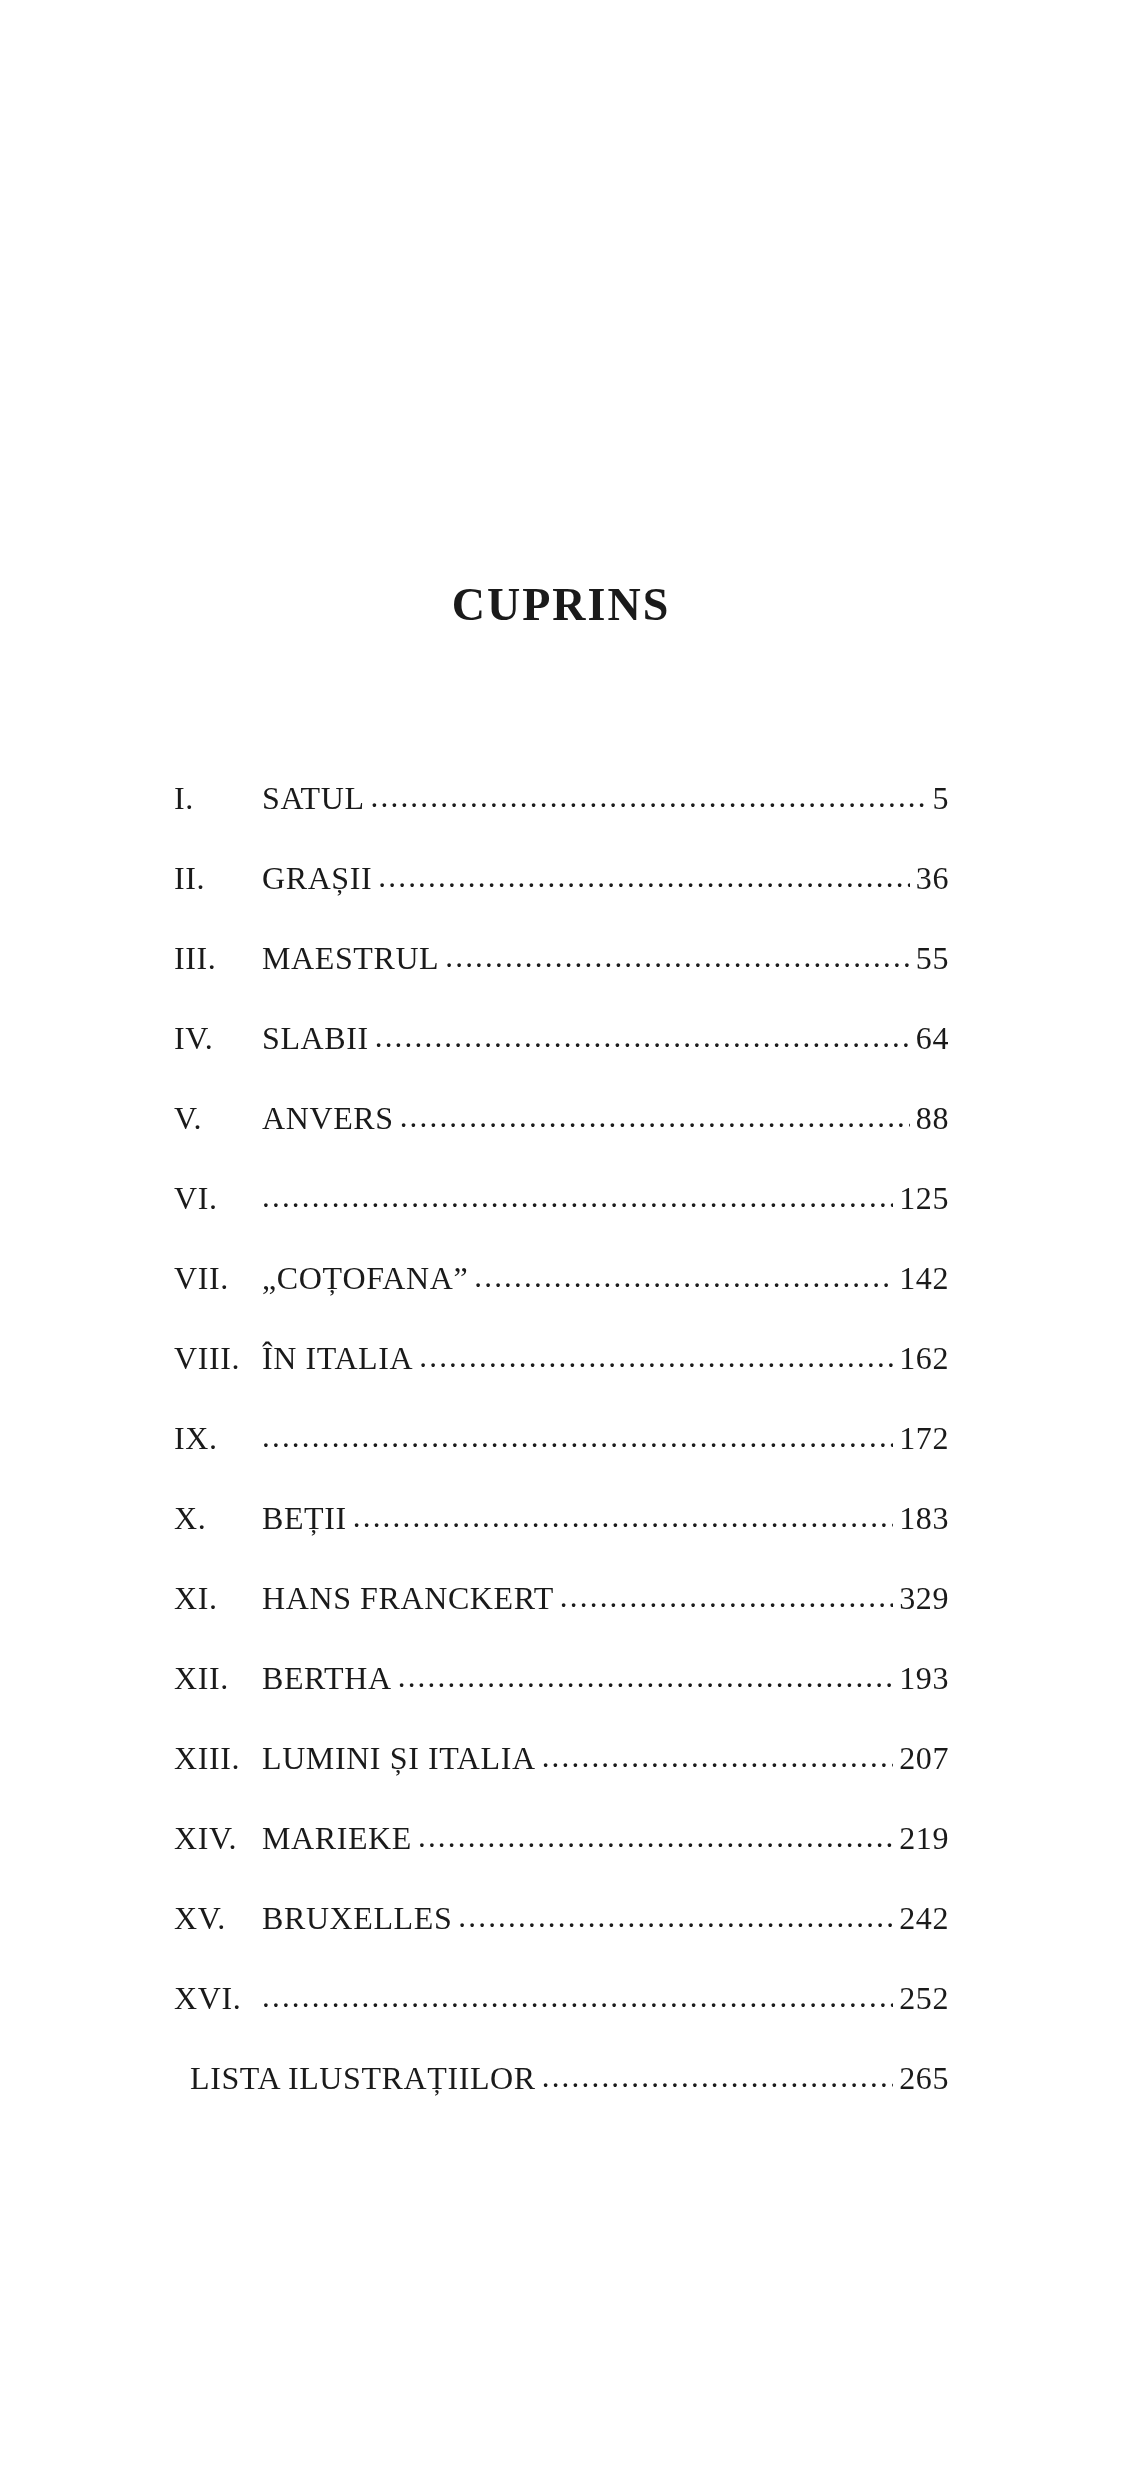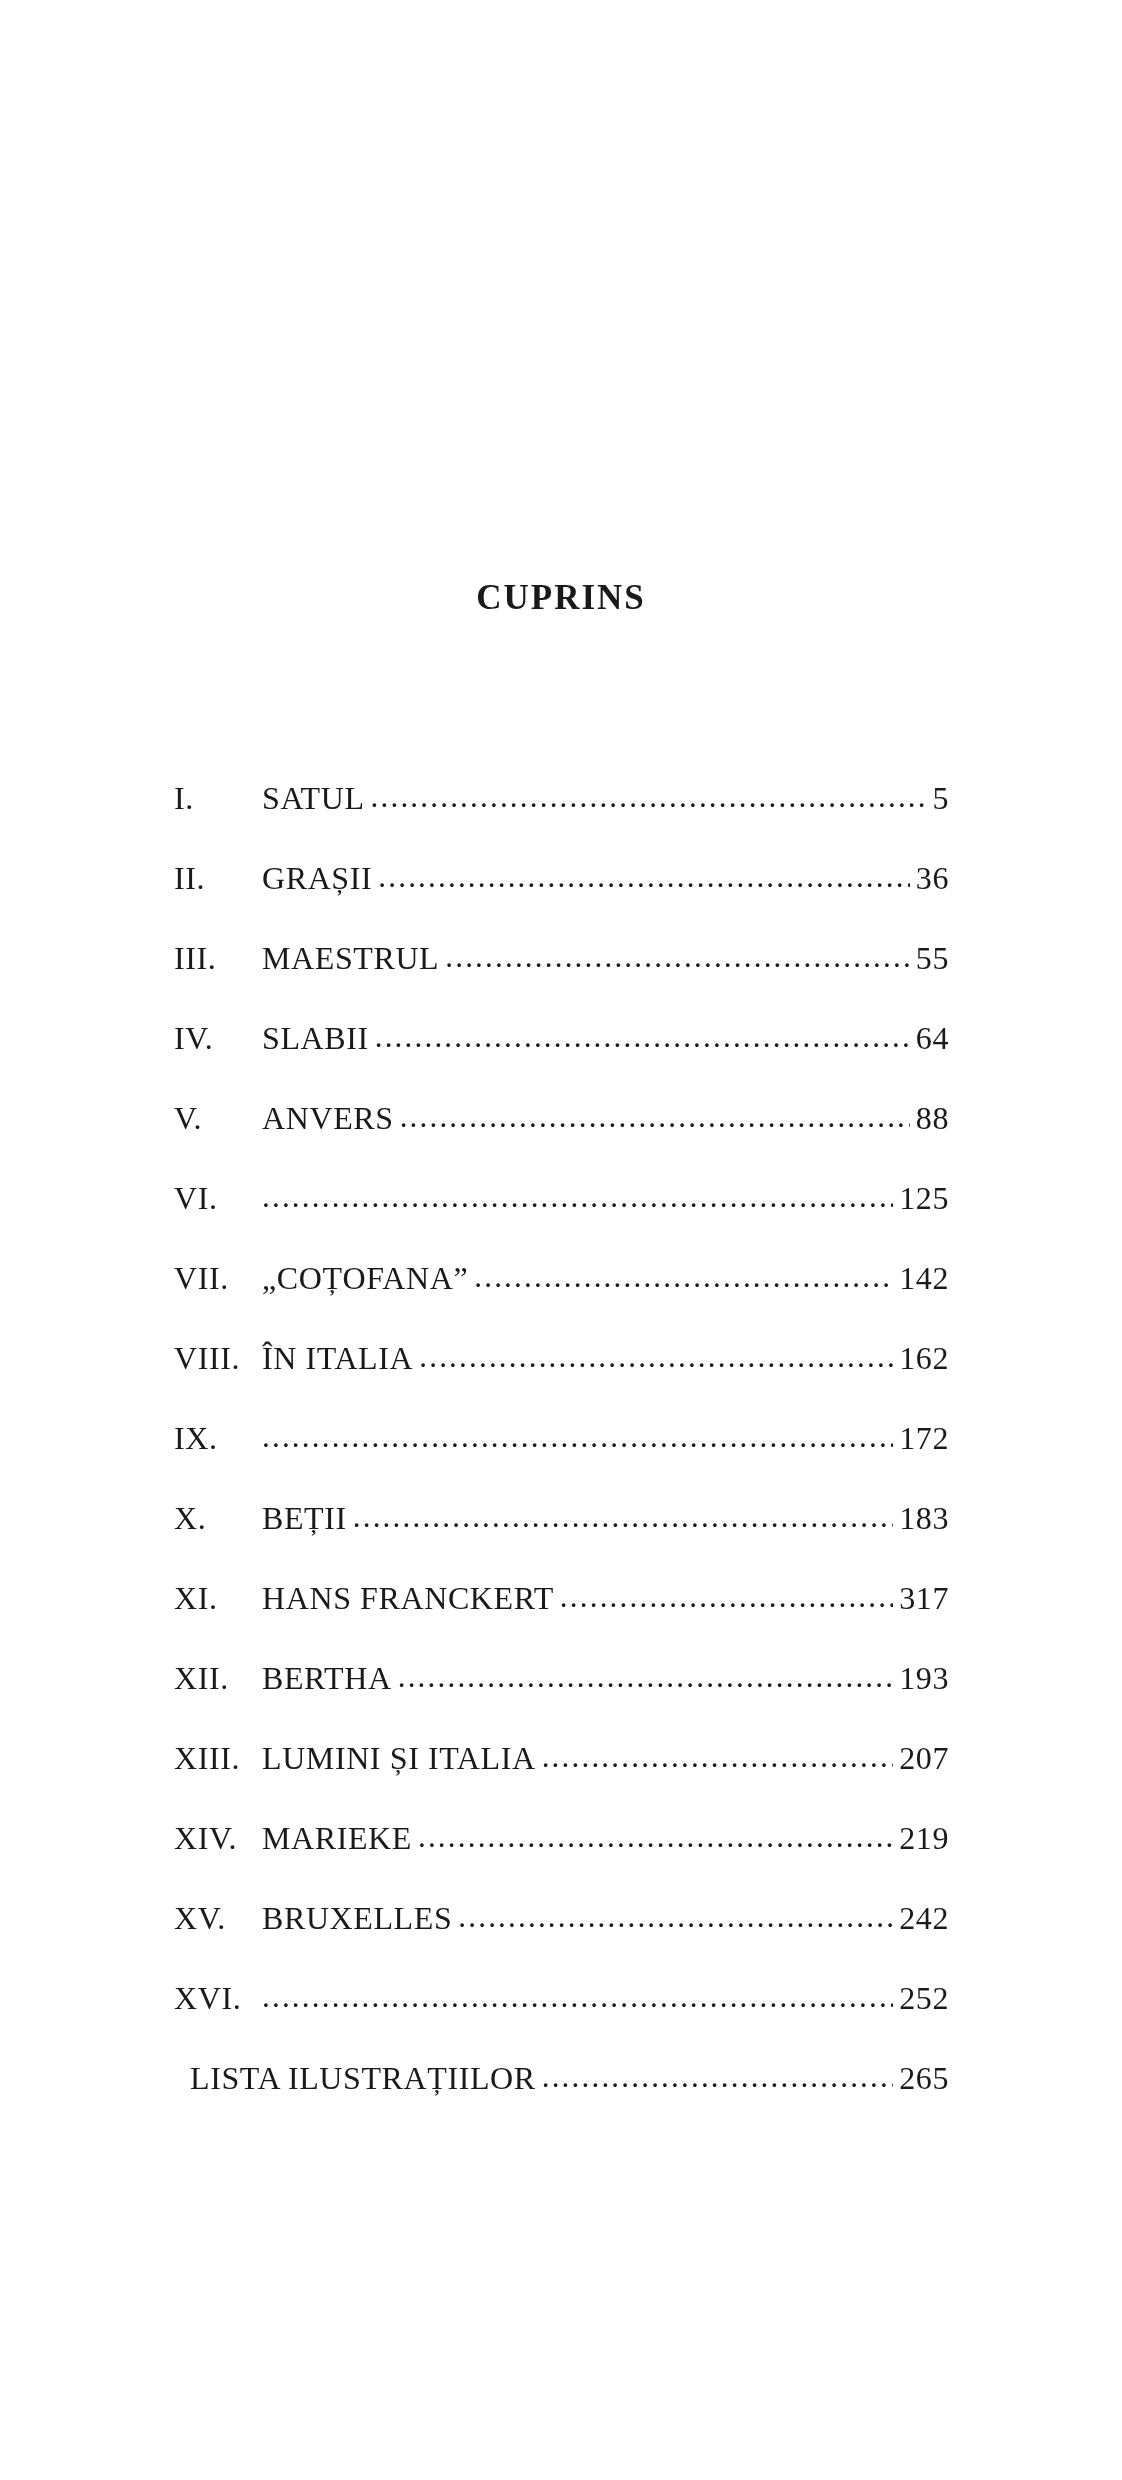--- a/index.html
+++ b/index.html
@@ -20,21 +20,21 @@
     height: 2480px;
     box-sizing: border-box;
     position: relative;
   }
   .toc-title {
     position: absolute;
     top: 578px;
     left: 0;
     width: 1122px;
     text-align: center;
-    font-size: 35px;
+    font-size: 46px;
     font-weight: bold;
     letter-spacing: 2.0px;
     font-family: "Liberation Serif", serif;
   }
   .toc-list {
     position: absolute;
     top: 780px;
     left: 174px;
     width: 775px;
   }
@@ -148,21 +148,21 @@
       <span class="toc-num">X.</span>
       <span class="toc-label">BEȚII</span>
       <span class="toc-dots">................................................................................................</span>
       <span class="toc-page">183</span>
     </div>
 
     <div class="toc-row">
       <span class="toc-num">XI.</span>
       <span class="toc-label">HANS FRANCKERT</span>
       <span class="toc-dots">................................................................................................</span>
-      <span class="toc-page">317</span>
+      <span class="toc-page">329</span>
     </div>
 
     <div class="toc-row">
       <span class="toc-num">XII.</span>
       <span class="toc-label">BERTHA</span>
       <span class="toc-dots">................................................................................................</span>
       <span class="toc-page">193</span>
     </div>
 
     <div class="toc-row">

